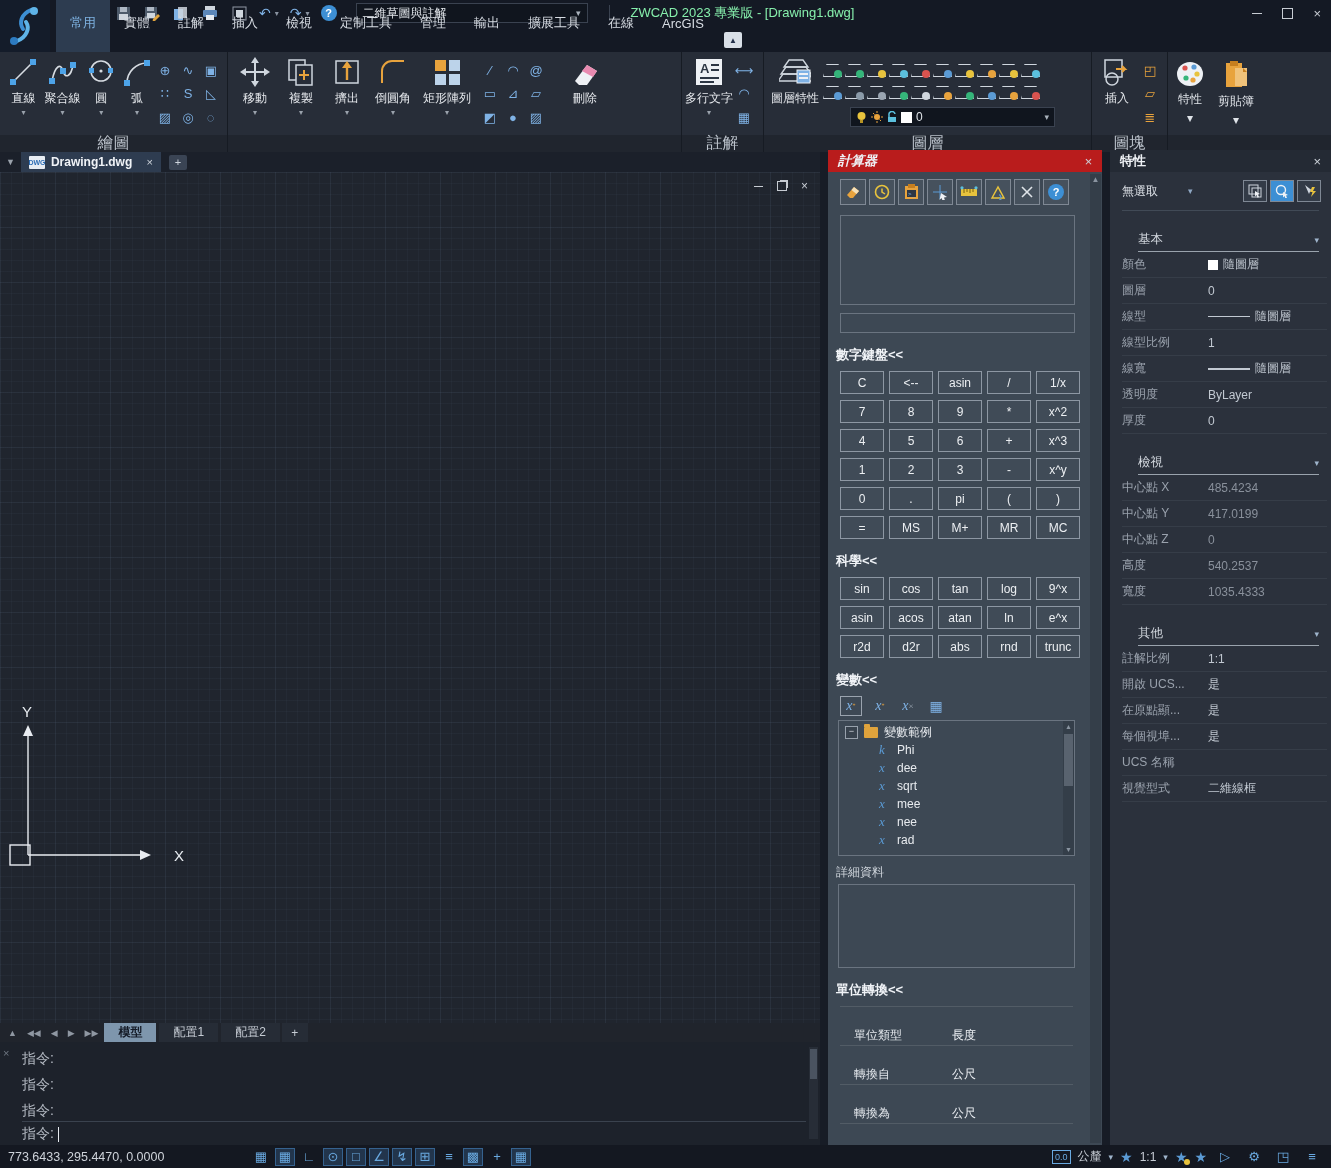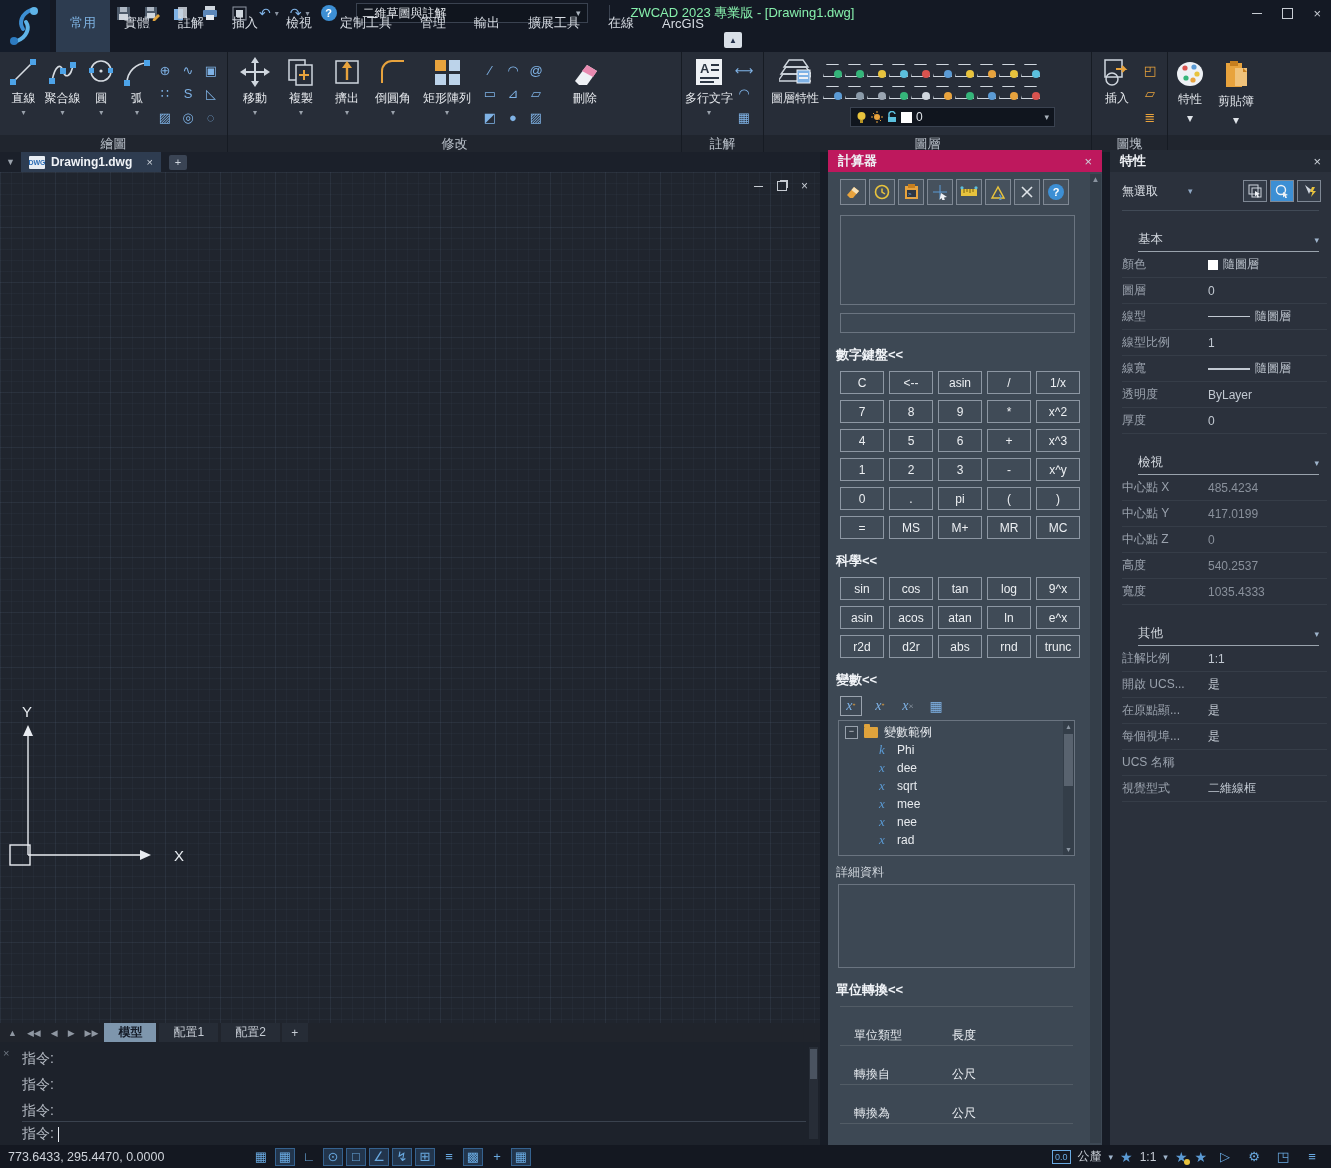--- a/index.html
+++ b/index.html
@@ -29,21 +29,21 @@
           display:flex;align-items:flex-end;padding-left:56px;box-sizing:border-box;}
   .rtab{height:26px;display:flex;align-items:center;padding:16px 14px;color:#d6dbe2;font-size:13px;cursor:pointer;}
   .rtab.active{background:#2d3c50;color:#7db1e0;}
   .panel-toggle{margin-left:6px;margin-bottom:4px;width:18px;height:16px;background:#d9dfe7;border-radius:2px;
                 display:flex;align-items:center;justify-content:center;color:#23304a;font-size:8px;}
   
   .ribbon{position:absolute;left:0;top:52px;width:1331px;height:100px;background:#272d38;}
   .glabelbase{position:absolute;left:0;bottom:0;width:1331px;height:17px;background:#20252e;}
   .rgroup{position:absolute;top:0;height:100px;border-right:1px solid #161b23;box-sizing:border-box;}
   .rgroup .glabel{position:absolute;left:0;bottom:0;width:100%;height:17px;background:#20252e;
-                  display:flex;justify-content:center;color:#bcc3cc;font-size:13px;}
+                  display:flex;align-items:center;justify-content:center;color:#bcc3cc;font-size:16px;}
   .tools{position:absolute;left:0;top:0;width:100%;height:83px;display:flex;align-items:flex-start;padding:4px 4px 0;box-sizing:border-box;}
   .bigbtn{width:46px;height:76px;display:flex;flex-direction:column;align-items:center;justify-content:flex-start;gap:2px;cursor:pointer;}
   .bigbtn .bicon{width:32px;height:32px;display:flex;align-items:center;justify-content:center;}
   .bigbtn .blabel{font-size:12px;color:#e6e9ed;white-space:nowrap;}
   .bigbtn .bdrop{font-size:8px;color:#9aa2ac;line-height:1;}
   .smallgrid{display:grid;grid-template-rows:repeat(3,1fr);grid-auto-flow:column;gap:1px 3px;margin:4px 2px 0;height:70px;}
   .sicon{width:20px;height:20px;display:flex;align-items:center;justify-content:center;color:#7fb2e5;font-size:13px;cursor:pointer;}
   .sicon.orange{color:#e8a33d;}
   .layer-states{display:grid;grid-template-columns:repeat(10,20px);grid-template-rows:20px 20px;gap:2px 2px;margin-top:5px;}
   .lstate{position:relative;width:20px;height:18px;cursor:pointer;}
@@ -92,21 +92,21 @@
             display:flex;align-items:center;color:#b4bac3;font-size:14px;}
   .caret{display:inline-block;width:1px;height:15px;background:#e8ecf1;margin-left:4px;}
   .cmdscroll{position:absolute;right:2px;top:4px;width:9px;height:92px;background:#272d37;}
   .cmdscroll .thumb{position:absolute;left:1px;top:2px;width:7px;height:30px;background:#4a5360;}
   
   .panel{position:absolute;top:150px;bottom:23px;}
   .phead{height:22px;display:flex;align-items:center;padding:0 10px;color:#eef1f5;font-size:13px;font-weight:bold;}
   .phead .pclose{margin-left:auto;font-weight:normal;color:#cdd3da;font-size:13px;cursor:pointer;}
   
   .calc{left:828px;width:274px;background:#3d4854;z-index:4;}
-  .calc .phead{background:#be185d;}
+  .calc .phead{background:#b91c1c;font-style:italic;}
   .calcbody{position:absolute;left:0;top:22px;right:13px;bottom:0;overflow:hidden;}
   .calcscroll{position:absolute;right:1px;top:24px;width:11px;bottom:2px;background:#343e49;}
   .calcscroll .up{position:absolute;top:0;left:0;width:11px;height:12px;color:#8a94a0;font-size:8px;text-align:center;line-height:12px;}
   .ctoolbar{display:flex;gap:3px;margin:7px 0 0 12px;}
   .cbtn{width:24px;height:24px;border:1px solid #7f8894;background:#46515d;display:flex;align-items:center;justify-content:center;cursor:pointer;}
   .chistory{margin:10px 14px 0 12px;height:88px;border:1px solid #6a7480;}
   .cinput{margin:8px 14px 0 12px;height:18px;border:1px solid #6a7480;}
   .sect-h{margin:13px 0 7px 8px;font-size:13px;font-weight:bold;color:#f0f3f7;}
   .keygrid{display:grid;grid-template-columns:repeat(5,44px);gap:6px 5px;margin-left:12px;}
   .key{height:21px;border:1px solid #8d97a3;display:flex;align-items:center;justify-content:center;
@@ -476,23 +476,20 @@
         <div class="bigbtn" style="margin-left:14px;">
           <span class="bicon">
             <svg width="32" height="30">
                 <path d="M6 24 L18 8 L28 14 L18 28 L10 28 z" fill="#eef1f5"></path>
                 <path d="M18 8 L28 14 L24 20 L13 14 z" fill="#e88ab0"></path>
               </svg>
           </span>
           <span class="blabel">刪除</span>
         </div>
       </div>
-      <div class="glabel">
-          <span>修改</span>
-        </div>
     </div>
 
     <div class="rgroup" style="left:682px;width:82px;">
       <div class="tools">
         <div class="bigbtn">
           <span class="bicon">
             <svg width="30" height="30">
                 <rect x="2" y="2" width="26" height="26" fill="#eef1f5"></rect>
                 <text x="6" y="16" font-size="13" font-weight="bold" fill="#2c3644" font-family="sans-serif">A</text>
                 <line x1="17" y1="8" x2="25" y2="8" stroke="#2c3644" stroke-width="2"></line>

